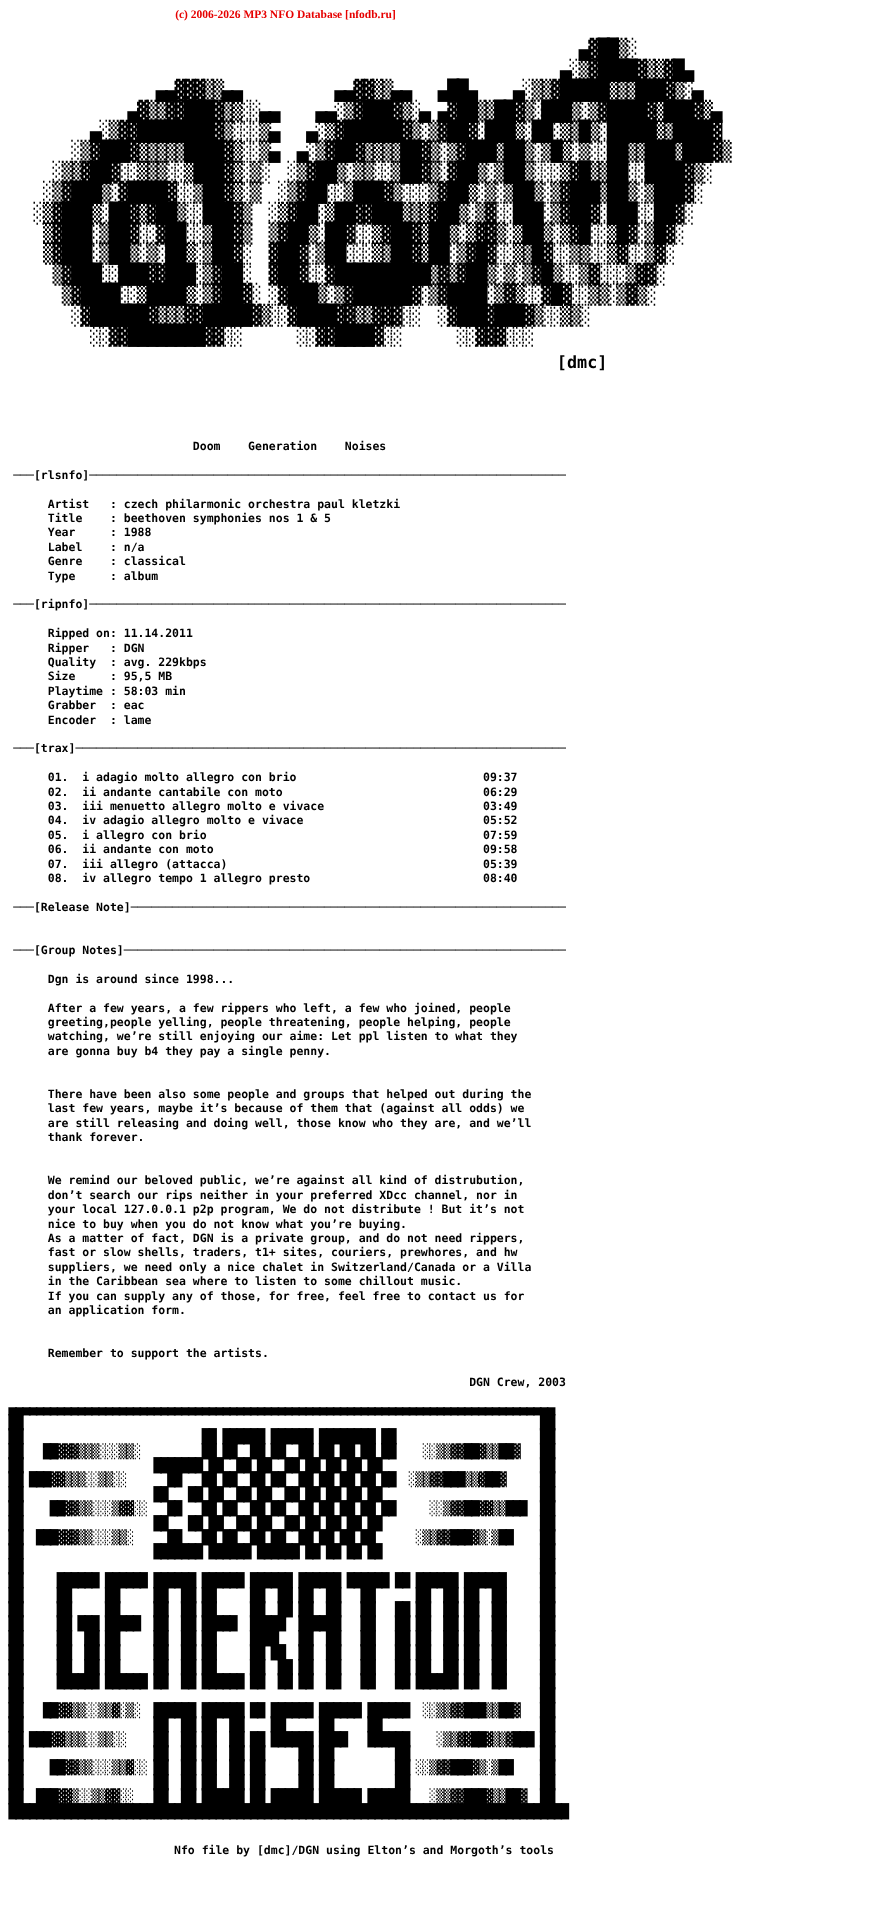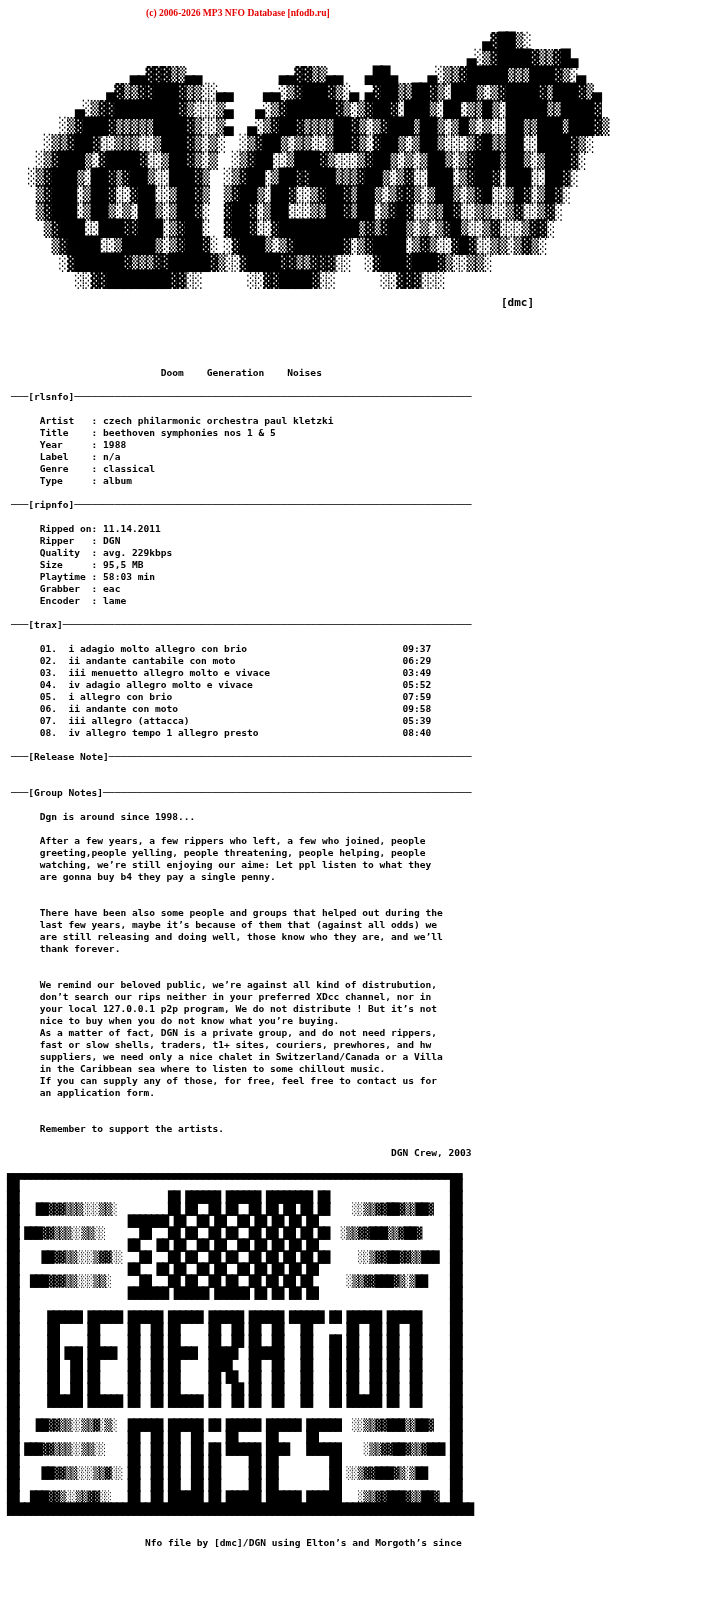--- a/index.html
+++ b/index.html
@@ -19,22 +19,22 @@
   #copyright {
     position: absolute; left: 146px; top: 7px;
     font-size: 9.57px; line-height: 12px;
   }
   #logo-art {
     position: absolute; left: 28px; top: 33px;
     margin: 0;
     font-size: 16.5px; line-height: 17px; letter-spacing: -2.1px;
   }
   #dmc-credit {
-    position: absolute; left: 501px; top: 297px;
-    font-size: 11px; line-height: 12px;
+    position: absolute; left: 464px; top: 297px;
+    font-size: 14px; line-height: 12px;
   }
   #nfo-body {
     position: absolute; left: 7px; top: 363px;
     margin: 4px;
     font-size: 9.57px; line-height: 12px;
   }
   #banner-art {
     position: absolute; left: 7px; top: 1167px;
     margin: 0;
     font-size: 11.5px; line-height: 12px; letter-spacing: -1.17px;
@@ -159,15 +159,15 @@
 ██                                                                           ██
 ██   ██▓▓▒▒░░▒▒▓░▒░  ██████ ██████ ██ ██████ ██████ ██████  ░░▒▒▓▓███▒▒██▓   ██
 ██                   ██  ██ ██  ██    ██     ██     ██                       ██
 ██ ███▓▓▒▒▒░░▒▒░░    ██  ██ ██  ██ ██ ██████ ████   ██████    ░▒▒▓▓██▓▒▒▓███ ██
 ██                   ██  ██ ██  ██ ██     ██ ██         ██                   ██
 ██    ██▓▓▒▒░░░▒▒▓░░ ██  ██ ██  ██ ██     ██ ██         ██ ░░▒▓▓███▓▒░▒██    ██
 ██                   ██  ██ ██  ██ ██     ██ ██         ██                   ██
 ██  ███▓▓▒░░▒▒▓▓░░   ██  ██ ██████ ██ ██████ ██████ ██████   ░▒▒▓▓███▓▒▒██▓  ██
 █████████████████████████████████████████████████████████████████████████████████</pre>
 
-  <div id="footer-credit" class="mono">Nfo file by [dmc]/DGN using Elton’s and Morgoth’s since</div>
+  <div id="footer-credit" class="mono">Nfo file by [dmc]/DGN using Elton’s and Morgoth’s tools</div>
 
 </div>
 
 </body></html>

